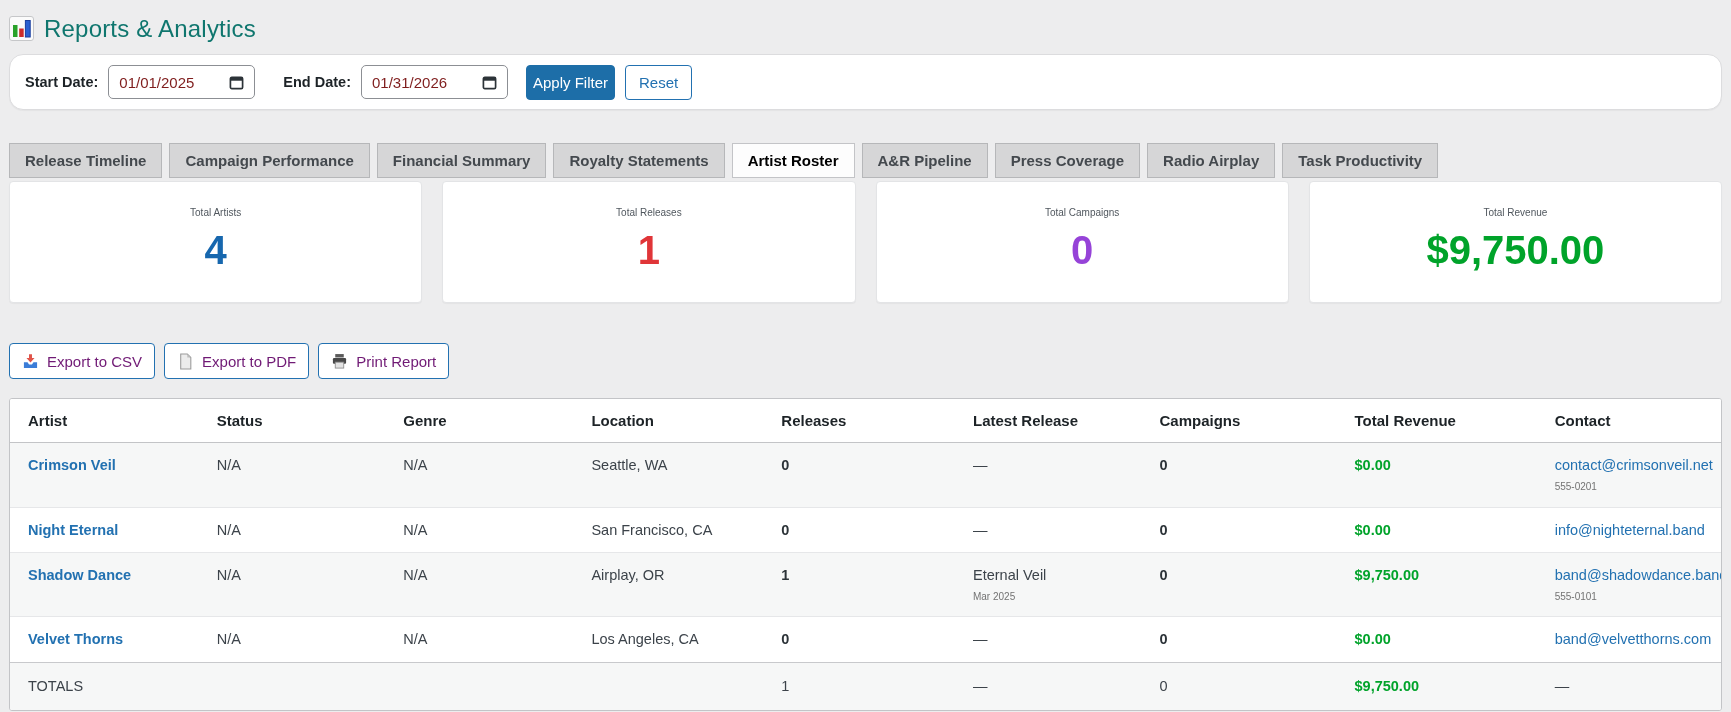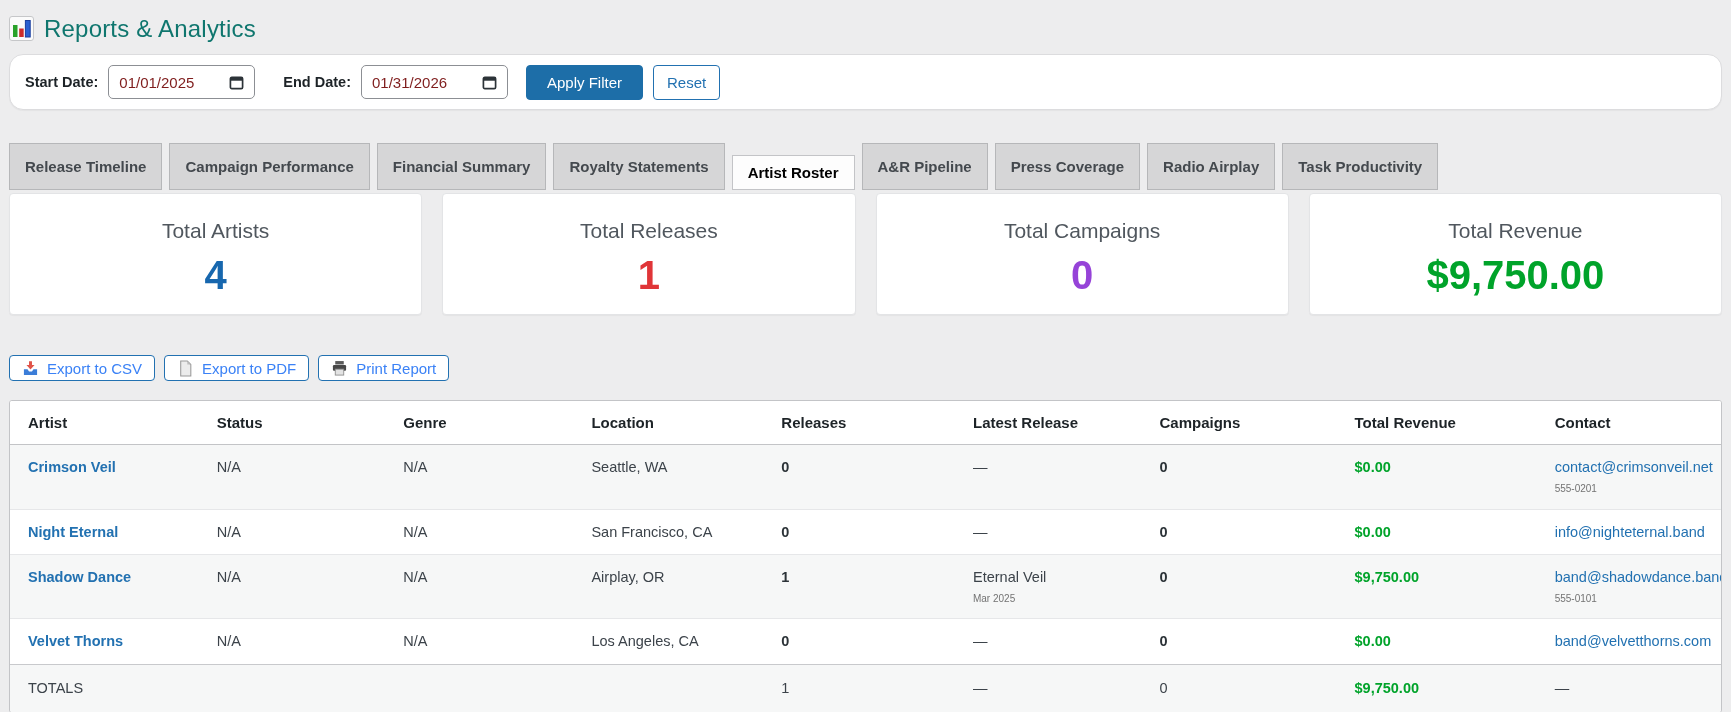--- a/index.html
+++ b/index.html
@@ -26,54 +26,54 @@
   .filter-label { font-size:14.5px; font-weight:700; color:#1d2327; }
   .date-input {
     display:flex; align-items:center; justify-content:space-between;
     width:147px; height:34px; border:1px solid #8c8f94; border-radius:5px;
     padding:0 10px; font-size:15px; color:#7f1d1d; background:#fff; cursor:pointer;
   }
   .date-input .cal { display:inline-flex; width:15px; height:15px; margin-left:8px; }
   .grp-gap { width:8px; }
   .btn-primary {
     margin-left:8px; background:#1d6ea8; color:#fff; border:1px solid #1d6ea8;
-    border-radius:4px; font-size:15px; padding:8px 20px; cursor:pointer;
+    border-radius:4px; font-size:15px; padding:8px 6px; cursor:pointer;
     font-family:inherit;
   }
   .btn-outline {
     background:#fff; color:#2271b1; border:1px solid #2271b1;
     border-radius:4px; font-size:15px; padding:8px 13px; cursor:pointer;
     font-family:inherit;
   }
 
   
   .tabs { margin-top:33px; display:flex; gap:7px; }
   .tab {
     background:#d6d6d7; border:1px solid #b6b7b9; color:#44494e;
     font-size:15px; font-weight:700; padding:8px 15px; cursor:pointer;
     font-family:inherit; white-space:nowrap;
   }
-  .tab.active { background:#fdfdfd; border-color:#c3c4c7; color:#000;margin-top:12px; }
+  .tab.active { background:#fdfdfd; border-color:#c3c4c7; color:#000; }
 
   
   .stats { display:flex; gap:20px; margin-top:3px; }
   .stat-card {
     flex:1; background:#fff; border:1px solid #e3e4e6; border-radius:4px;
     box-shadow:0 1px 1px rgba(0,0,0,.04); height:122px;
     display:flex; flex-direction:column; align-items:center; padding-top:25px;
   }
-  .stat-label { font-size:21px; color:#50575e; }
+  .stat-label { font-size:10px; color:#50575e; }
   .stat-value { font-size:40px; font-weight:700; margin-top:12px; line-height:1; }
 
   
   .exports { margin-top:40px; display:flex; gap:9px; }
   .export-btn {
     display:inline-flex; align-items:center; gap:8px;
-    background:#fff; border:1px solid #2271b1; color:#3b82f6;
-    border-radius:4px; padding:5px 12px; height:26px; font-size:15px; cursor:pointer;
+    background:#fff; border:1px solid #2271b1; color:#701a75;
+    border-radius:4px; padding:5px 12px; height:36px; font-size:15px; cursor:pointer;
     font-family:inherit;
   }
   .export-btn .ic { display:inline-flex; width:17px; height:17px; }
 
   
   .table-wrap { margin-top:19px; background:#fff; border:1px solid #c3c4c7; border-radius:3px; overflow:hidden; }
   table { width:100%; border-collapse:collapse; table-layout:fixed; }
   th {
     text-align:left; font-weight:700; color:#1d2327; font-size:15px;
     padding:13px 10px; border-bottom:1px solid #c3c4c7; background:#fff;

